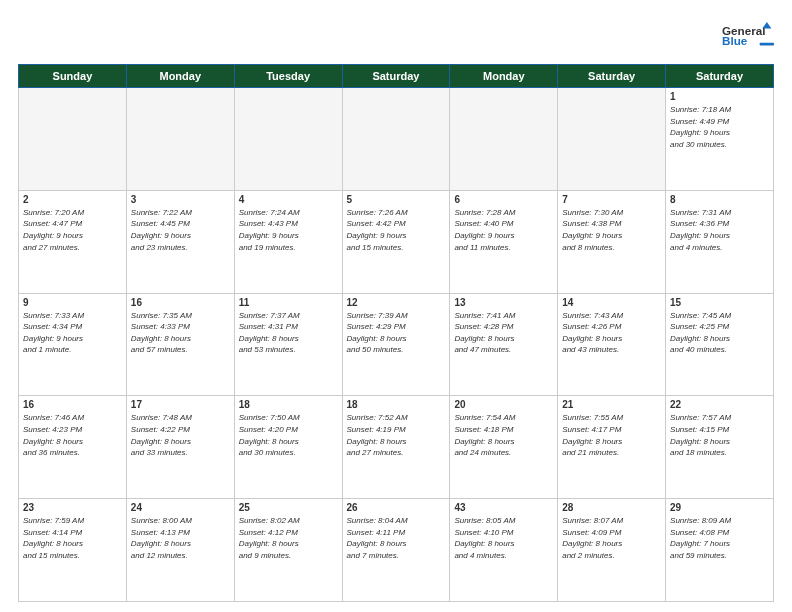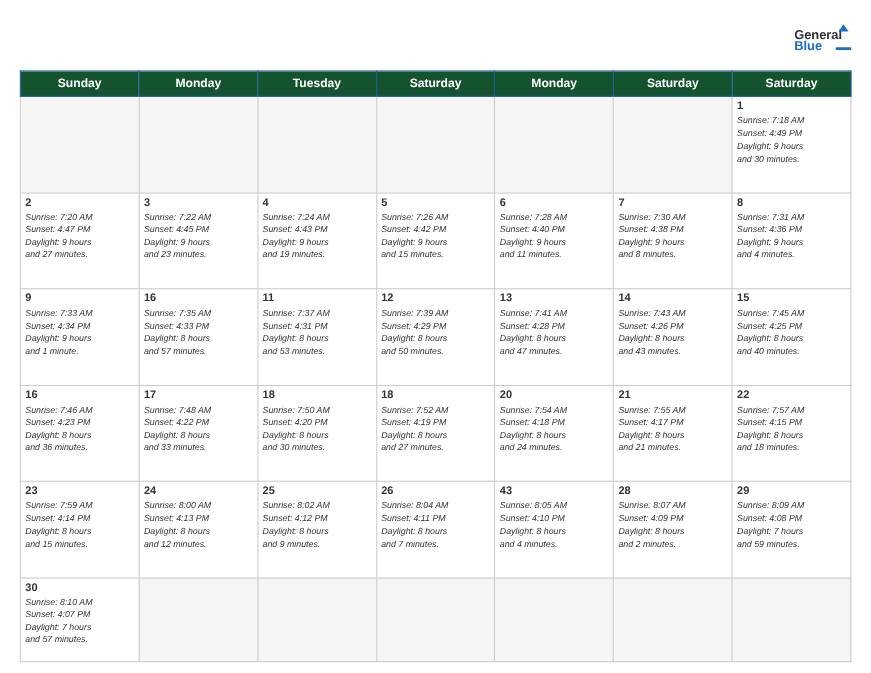--- a/index.html
+++ b/index.html
@@ -246,27 +246,15 @@
           </td>
           <td>
             <span class="day-num">28</span>
             <div class="day-info">Sunrise: 8:07 AM<br>Sunset: 4:09 PM<br>Daylight: 8 hours<br>and 2 minutes.</div>
           </td>
           <td>
             <span class="day-num">29</span>
             <div class="day-info">Sunrise: 8:09 AM<br>Sunset: 4:08 PM<br>Daylight: 7 hours<br>and 59 minutes.</div>
           </td>
         </tr>
-        <tr class="row-last">
-          <td>
-            <span class="day-num">30</span>
-            <div class="day-info">Sunrise: 8:10 AM<br>Sunset: 4:07 PM<br>Daylight: 7 hours<br>and 57 minutes.</div>
-          </td>
-          <td class="empty"></td>
-          <td class="empty"></td>
-          <td class="empty"></td>
-          <td class="empty"></td>
-          <td class="empty"></td>
-          <td class="empty"></td>
-        </tr>
       </tbody>
   </table>
 </div>
 
 </body></html>

